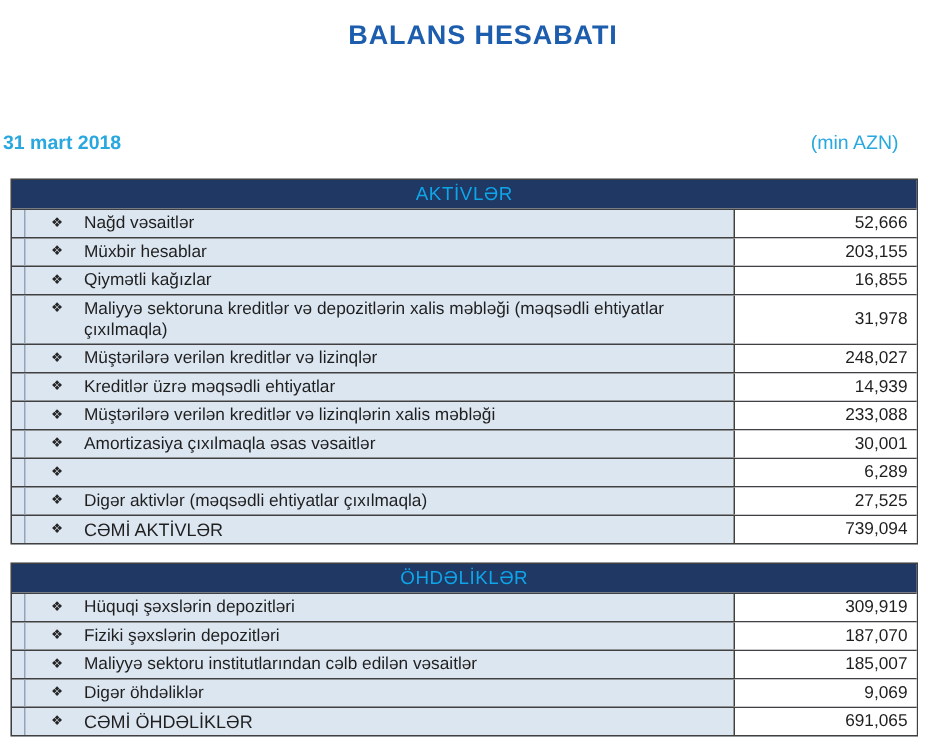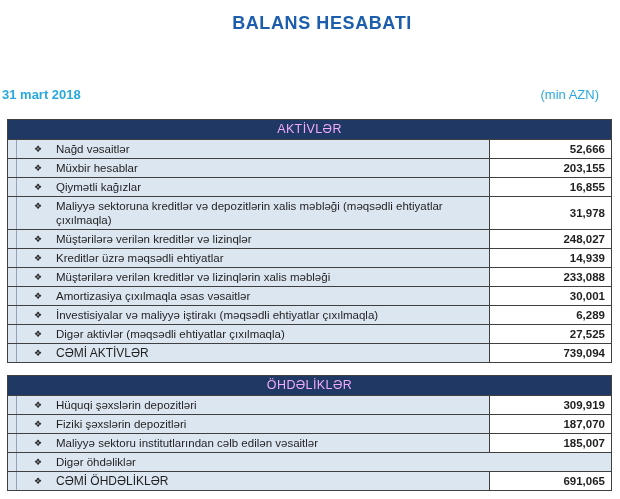--- a/index.html
+++ b/index.html
@@ -39,21 +39,21 @@
   .meta-row .date{font-weight:bold;}
   .meta-row .unit{font-weight:normal;margin-top:32px;}
   .tables{margin:17px 8px 0 7px;}
   .section{
     border:1px solid var(--border);
     margin-bottom:12px;
     background:var(--rowblue);
   }
   .section-header{
     background:var(--navy);
-    color:#f0abfc;
+    color:#0ea5e9;
     text-align:center;
     font-size:12.5px;
     height:19px;
     line-height:19px;
     letter-spacing:0.4px;
   }
   .row{
     display:flex;
     align-items:center;
     border-top:1px solid var(--border);
@@ -87,21 +87,20 @@
     flex:none;
     width:122px;
     align-self:stretch;
     background:#ffffff;
     border-left:1px solid var(--border);
     display:flex;
     align-items:center;
     justify-content:flex-end;
     padding-right:6px;
     font-size:11.5px;
-    font-weight:bold;
   }
   .row.total .label-text{font-weight:normal;font-size:12px;}
 </style>
 </head>
 <body>
 
 <div class="page">
   <h1 class="title">BALANS HESABATI</h1>
   <div class="meta-row">
     <span class="date">31 mart 2018</span>
@@ -180,21 +179,20 @@
       <span class="bullet">❖</span>
       <span class="label-text">Amortizasiya çıxılmaqla əsas vəsaitlər</span>
     </div>
     <div class="value-cell">30,001</div>
   </div>
 
   <div class="row">
     <div class="spacer-col"></div>
     <div class="label-cell">
       <span class="bullet">❖</span>
-      <span class="label-text">İnvestisiyalar və maliyyə iştirakı (məqsədli ehtiyatlar çıxılmaqla)</span>
     </div>
     <div class="value-cell">6,289</div>
   </div>
 
   <div class="row">
     <div class="spacer-col"></div>
     <div class="label-cell">
       <span class="bullet">❖</span>
       <span class="label-text">Digər aktivlər (məqsədli ehtiyatlar çıxılmaqla)</span>
     </div>
@@ -241,20 +239,21 @@
     </div>
     <div class="value-cell">185,007</div>
   </div>
 
   <div class="row">
     <div class="spacer-col"></div>
     <div class="label-cell">
       <span class="bullet">❖</span>
       <span class="label-text">Digər öhdəliklər</span>
     </div>
+    <div class="value-cell">9,069</div>
   </div>
 
   <div class="row total">
     <div class="spacer-col"></div>
     <div class="label-cell">
       <span class="bullet">❖</span>
       <span class="label-text">CƏMİ ÖHDƏLİKLƏR</span>
     </div>
     <div class="value-cell">691,065</div>
   </div>

